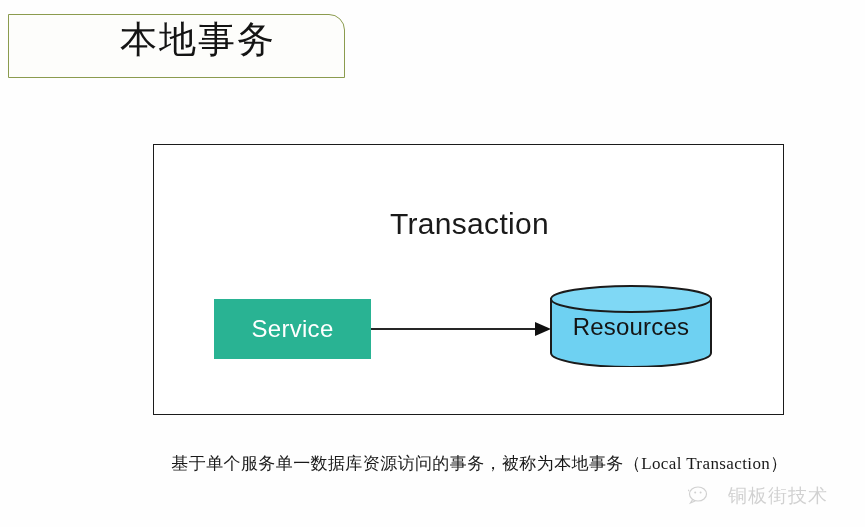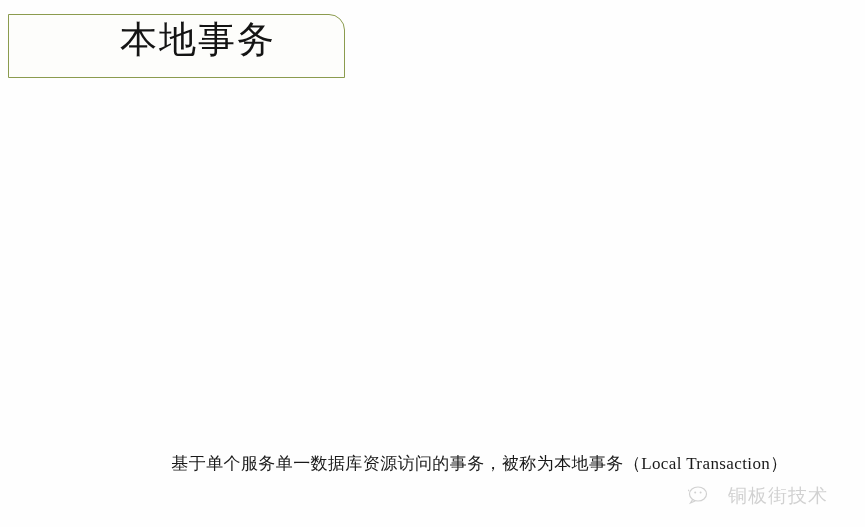--- a/index.html
+++ b/index.html
@@ -157,20 +157,39 @@
 </style>
 </head>
 <body>
 
 <div id="slide">
 
   <div id="title-plate">
   </div>
   <div id="title-text">本地事务</div>
 
+  <div id="diagram-frame">
+
+    <div id="transaction-label">Transaction</div>
+
+    <div id="service-box">
+      <span id="service-label">Service</span>
+    </div>
+
+    <svg id="arrow" viewBox="0 0 182 18">
+      <line x1="0" y1="9" x2="166" y2="9" stroke="#262626" stroke-width="2"></line>
+      <polygon points="164,2 180,9 164,16" fill="#101010"></polygon>
+    </svg>
+
+    <svg id="resources-cyl" viewBox="0 0 162 82">
+      <path d="M1,14 L1,68 A80,14 0 0 0 161,68 L161,14 Z" fill="#6ed1f2" stroke="#1b1b1b" stroke-width="2"></path>
+      <ellipse cx="81" cy="14" rx="80" ry="13" fill="#7fd8f5" stroke="#1b1b1b" stroke-width="2"></ellipse>
+    </svg>
+    <div id="resources-label">Resources</div>
+  </div>
 
   <div id="caption">基于单个服务单一数据库资源访问的事务，被称为本地事务（Local Transaction）</div>
 
   <div id="watermark">
     <svg id="watermark-icon" viewBox="0 0 26 22">
       <ellipse cx="10" cy="9" rx="8.5" ry="7" fill="none" stroke="#6b6b6b" stroke-width="1.2"></ellipse>
       <path d="M5,14 L2.5,18 L7,16" fill="none" stroke="#6b6b6b" stroke-width="1.2"></path>
       <circle cx="7.2" cy="7.5" r="1" fill="#6b6b6b"></circle>
       <circle cx="12.6" cy="7.5" r="1" fill="#6b6b6b"></circle>
       <path d="M1,6 L-2,3" fill="none" stroke="#6b6b6b" stroke-width="1.2"></path>

